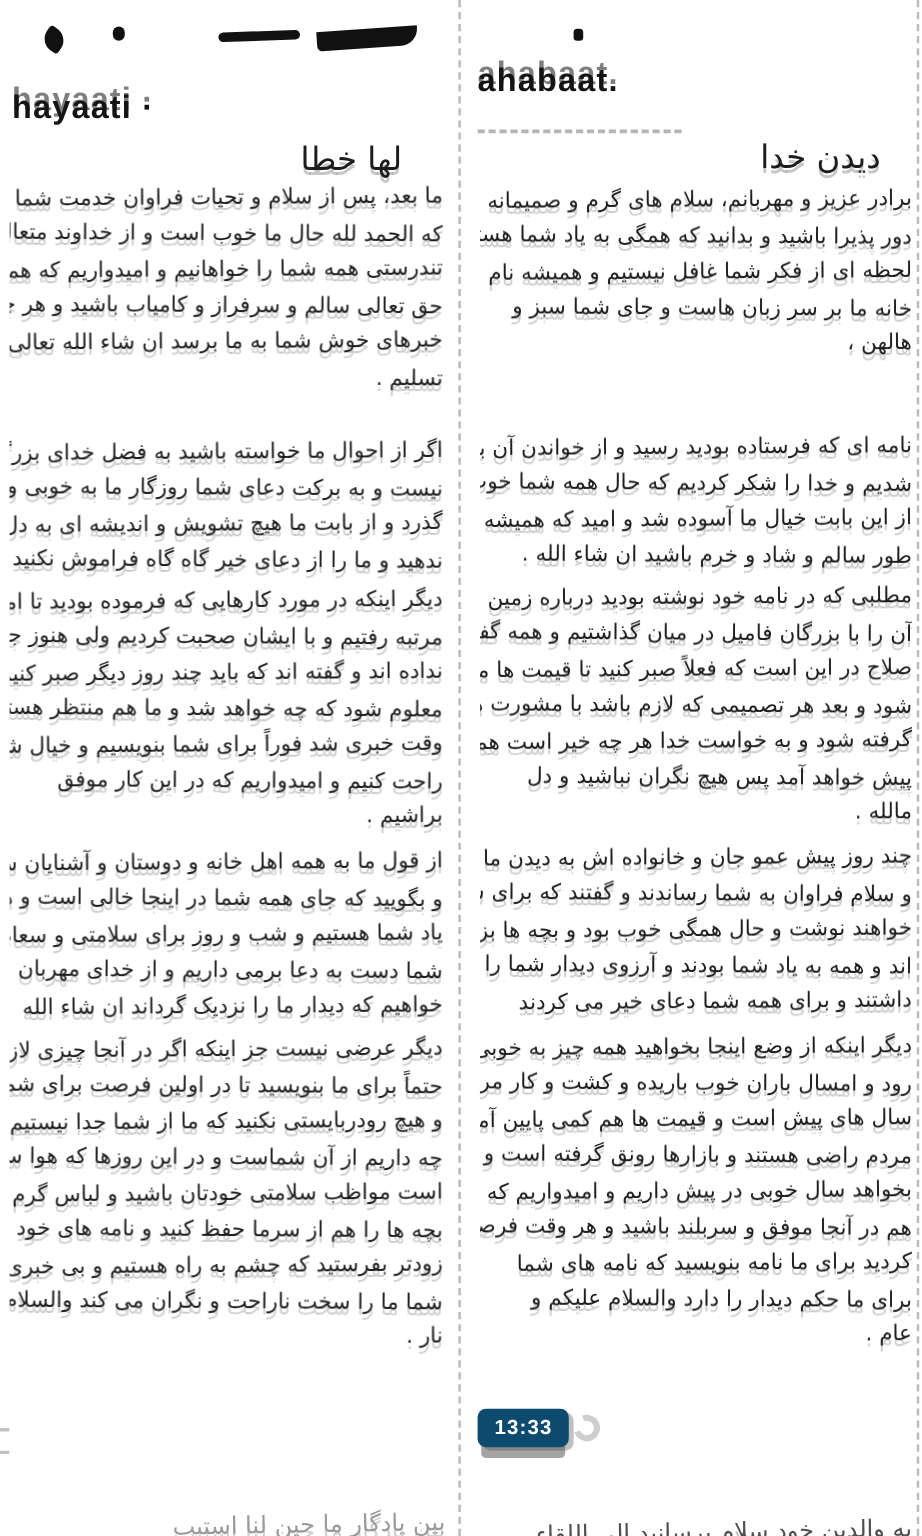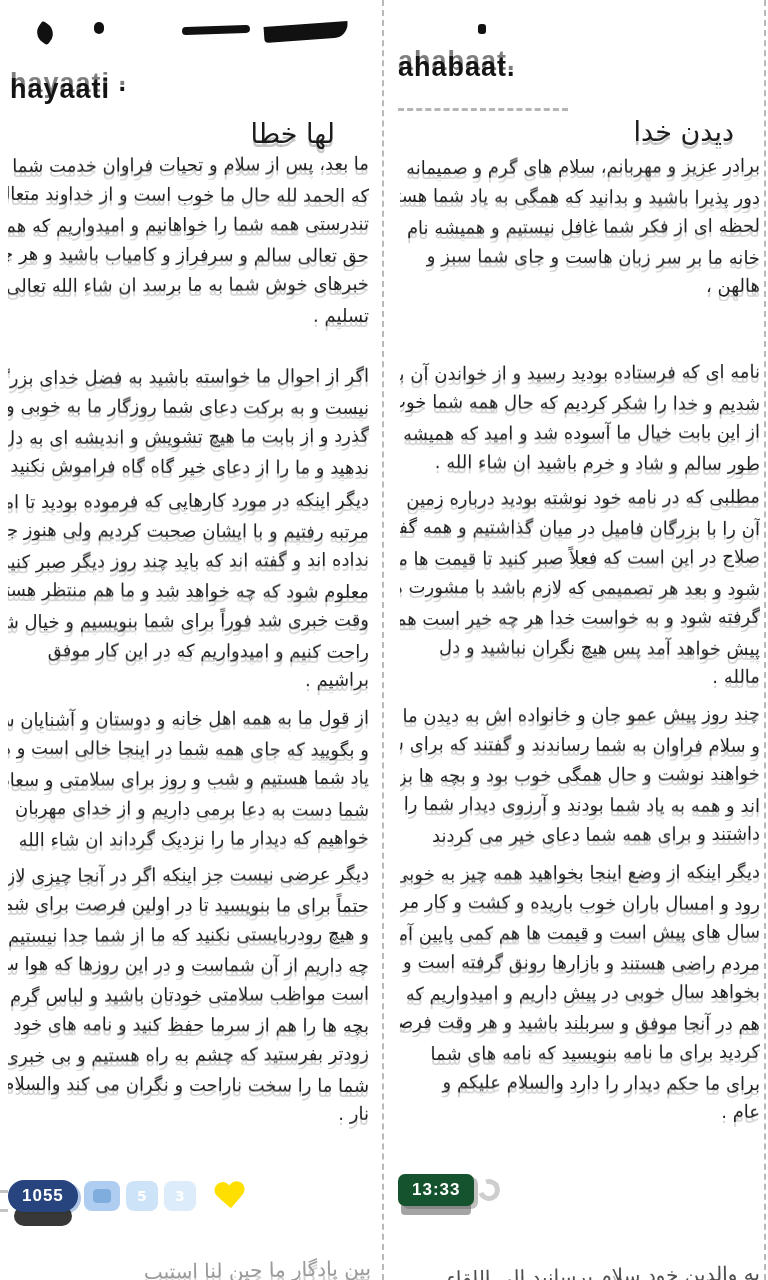--- a/index.html
+++ b/index.html
@@ -86,21 +86,21 @@
       border-radius:16px 16px 0 0; background:#ffdf00; }
   .heart::before { left:16px; transform:rotate(-45deg); transform-origin:0 100%; }
   .heart::after  { left:0;    transform:rotate(45deg);  transform-origin:100% 100%; }
 
   
   .grey-bracket { position:absolute; left:-6px; top:1162px; width:14px; height:22px;
       border:3px solid #b5b5b5; border-right:none; border-radius:4px 0 0 4px; opacity:.8; }
 
   
   .time-wrap { position:absolute; left:14px; top:1146px; display:flex; align-items:center; gap:4px; }
-  .pill-dark { background:#14532d; border-radius:7px;
+  .pill-dark { background:#0c4a6e; border-radius:7px;
       box-shadow:0 12px 0 -3px rgba(90,90,90,.55), 4px 3px 0 rgba(130,130,130,.5); }
   .curl { width:22px; height:22px; border:5px solid #c2c2c2; border-radius:50%;
       border-left-color:transparent; opacity:.8; transform:rotate(25deg); }
 
   
   .footer-script {
     position:absolute; direction:rtl; white-space:nowrap; overflow:hidden;
     font-size:20px; text-align:right;
   }
   .footer-left  { right:12px; left:140px; top:1230px; color:#9a9a9a;
@@ -165,29 +165,20 @@
       <div class="hw-line">چه داریم از آن شماست و در این روزها که هوا سرد شده</div>
       <div class="hw-line">است مواظب سلامتی خودتان باشید و لباس گرم بپوشید و</div>
       <div class="hw-line">بچه ها را هم از سرما حفظ کنید و نامه های خود را</div>
       <div class="hw-line">زودتر بفرستید که چشم به راه هستیم و بی خبری از</div>
       <div class="hw-line">شما ما را سخت ناراحت و نگران می کند والسلام</div>
       <div class="hw-line">نار .</div>
     </div>
 
   <div class="grey-bracket"></div>
 
-  <div class="reaction-bar">
-    <div class="pill pill-navy">1055</div>
-    <div class="chip chip-bubble">
-      <span class="bubble-glyph"></span>
-    </div>
-    <div class="chip chip-f1">5</div>
-    <div class="chip chip-f2">3</div>
-    <div class="heart"></div>
-  </div>
 
   <div class="footer-script footer-left">بین یادگارِ ما حین لنا استیب ول</div>
 </div>
 
 <div class="col col-right">
   <div class="ink ink-right-top" style="position:absolute;background:#111;border-radius:3px;"></div>
 
   <div class="col-header">ahabaat.</div>
   <div class="header-underline"></div>
   <div class="opener">دیدن خدا</div>

